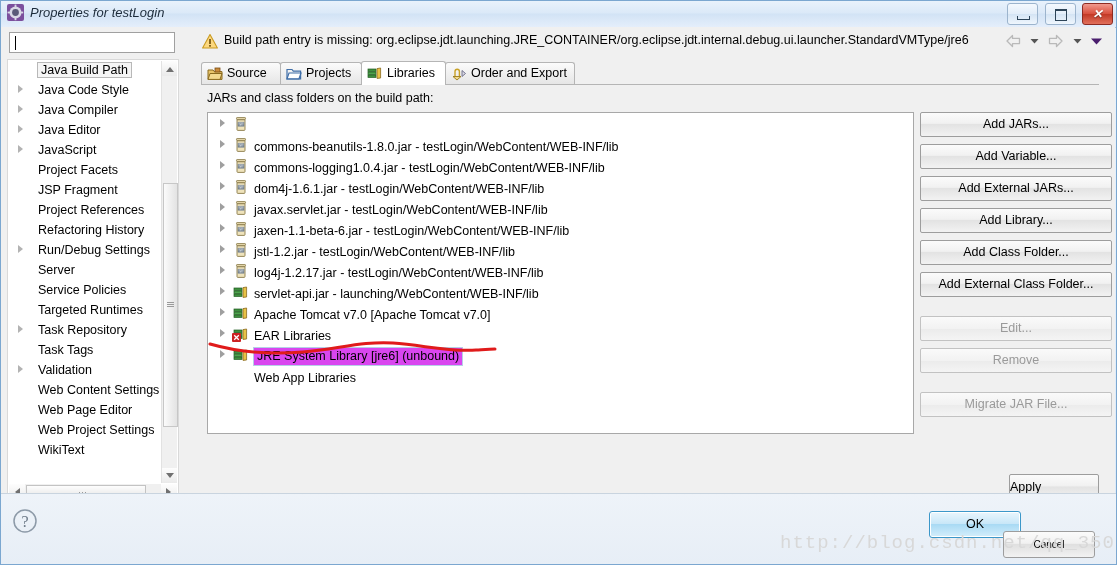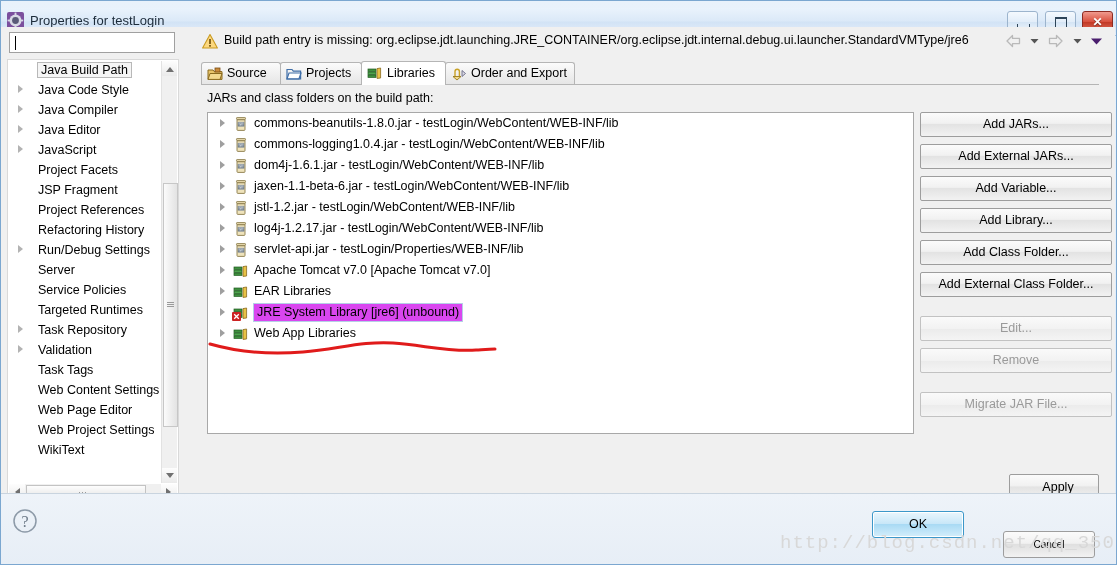--- a/index.html
+++ b/index.html
@@ -9,23 +9,24 @@
     font-size:12px;color:#000;
     background:#ffffff;
   }
   .win{
     position:absolute;left:0;top:0;width:1117px;height:565px;
     background:linear-gradient(to bottom,#e9f2fb 0%,#dce9f7 100%);
     box-sizing:border-box;
   }
   
   .titlebar{
-    position:absolute;left:0;top:8px;width:1117px;height:27px;
+    position:absolute;left:0;top:0;width:1117px;height:27px;
     background:linear-gradient(to bottom,#eaf3fc 0%,#dbe9f8 48%,#d2e3f5 52%,#e4eefb 100%);
     border-bottom:1px solid #a8c3df;
+    font-style:italic;
   }
   .title-icon{
     position:absolute;left:7px;top:4px;width:17px;height:17px;
   }
   .title-text{
     position:absolute;left:30px;top:5px;font-size:13px;color:#1c2b3a;
     font-family:"Liberation Sans",sans-serif;white-space:nowrap;
   }
   .winbtns{position:absolute;right:4px;top:3px;height:21px;}
   .wbtn{
@@ -152,21 +153,21 @@
   .listbox{
     position:absolute;left:6px;top:27px;width:707px;height:322px;
     background:#ffffff;border:1px solid #a8a8a8;box-sizing:border-box;overflow:hidden;
   }
   .row{position:relative;height:21px;line-height:21px;white-space:nowrap;font-size:12.5px;}
   .row .arw{
     position:absolute;left:12px;top:6px;width:0;height:0;
     border-left:5px solid #9f9f9f;border-top:4px solid transparent;border-bottom:4px solid transparent;
   }
   .row .rico{position:absolute;left:25px;top:3px;width:16px;height:16px;}
-  .row .rtxt{margin-left:46px;display:inline-block;}
+  .row .rtxt{margin-left:46px;display:inline-block;margin-top:24px;}
   .row.selected .rtxt{
     background:#d946ef;border:1px solid #b6cfe6;padding:0 3px;margin-left:45px;line-height:17px;
   }
 
   .btncol{position:absolute;left:719px;top:27px;width:172px;}
   .btn{
     width:192px;height:25px;box-sizing:border-box;display:block;
     background:linear-gradient(to bottom,#fbfbfb 0%,#f1f1f1 45%,#e3e3e3 50%,#f2f2f2 100%);
     border:1px solid #9d9d9d;border-radius:2px;
     font-family:"Liberation Sans",sans-serif;font-size:12.5px;color:#000;
@@ -174,32 +175,32 @@
   }
   .btn.disabled{color:#9a9a9a;
     background:linear-gradient(to bottom,#fafafa 0%,#f2f2f2 50%,#ebebeb 51%,#f4f4f4 100%);
     border-color:#c2c2c2;}
   .gap{height:12px;}
 
   .apply-wrap{position:absolute;left:17px;top:447px;width:898px;height:30px;}
   .btn-apply{
     position:absolute;right:0;top:0;width:90px;height:26px;box-sizing:border-box;
     background:linear-gradient(to bottom,#fbfbfb 0%,#f1f1f1 45%,#e3e3e3 50%,#f2f2f2 100%);
-    border:1px solid #9d9d9d;border-radius:2px;font-size:12.5px;text-align:center;line-height:24px;padding-left:8px;
+    border:1px solid #9d9d9d;border-radius:2px;font-size:12.5px;text-align:left;line-height:24px;
   }
   .sep{position:absolute;left:0;top:493px;width:1117px;height:1px;background:#c9d4df;}
 
   
   .footer{
     position:absolute;left:0;top:494px;width:1117px;height:71px;
     background:linear-gradient(to bottom,#eef3f9 0%,#e7eef6 100%);
   }
   .help-ico{position:absolute;left:12px;top:14px;width:26px;height:26px;}
   .btn-ok{
-    position:absolute;left:872px;top:17px;width:92px;height:27px;box-sizing:border-box;
+    position:absolute;left:929px;top:17px;width:92px;height:27px;box-sizing:border-box;
     background:linear-gradient(to bottom,#eaf6fd 0%,#c8e7f8 47%,#a9daf4 50%,#d4eefb 100%);
     border:1px solid #3c97c9;border-radius:3px;
     box-shadow:0 0 0 1px #ffffff inset;
     font-size:12.5px;text-align:center;line-height:25px;color:#000;
   }
   .btn-cancel{
     position:absolute;left:1003px;top:17px;width:92px;height:27px;box-sizing:border-box;
     background:linear-gradient(to bottom,#fbfbfb 0%,#f1f1f1 45%,#e0e0e0 50%,#f2f2f2 100%);
     border:1px solid #9d9d9d;border-radius:3px;
     font-size:10px;text-align:center;line-height:25px;color:#000;margin-top:20px;
@@ -257,22 +258,22 @@
           <div class="tnode"><span class="arw"></span><span class="lbl">JavaScript</span></div>
           <div class="tnode"><span class="lbl">Project Facets</span></div>
           <div class="tnode"><span class="lbl">JSP Fragment</span></div>
           <div class="tnode"><span class="lbl">Project References</span></div>
           <div class="tnode"><span class="lbl">Refactoring History</span></div>
           <div class="tnode"><span class="arw"></span><span class="lbl">Run/Debug Settings</span></div>
           <div class="tnode"><span class="lbl">Server</span></div>
           <div class="tnode"><span class="lbl">Service Policies</span></div>
           <div class="tnode"><span class="lbl">Targeted Runtimes</span></div>
           <div class="tnode"><span class="arw"></span><span class="lbl">Task Repository</span></div>
+          <div class="tnode"><span class="lbl">Task Tags</span></div>
           <div class="tnode"><span class="arw"></span><span class="lbl">Validation</span></div>
-          <div class="tnode"><span class="lbl">Task Tags</span></div>
           <div class="tnode"><span class="lbl">Web Content Settings</span></div>
           <div class="tnode"><span class="lbl">Web Page Editor</span></div>
           <div class="tnode"><span class="lbl">Web Project Settings</span></div>
           <div class="tnode"><span class="lbl">WikiText</span></div>
         </div>
 
       <div class="vscroll">
         <div class="vs-up"></div>
         <div class="vs-thumb">
           <div class="vs-grip">
@@ -380,39 +381,45 @@
                   <rect x="3.5" y="1.5" width="9" height="2" rx="0.6" fill="#e2d4a8" stroke="#8a7b4a" stroke-width="0.8"></rect>
                   <path d="M4 3.8 L12 3.8 L12 13.6 A0.8 0.8 0 0 1 11.2 14.4 L4.8 14.4 A0.8 0.8 0 0 1 4 13.6 Z" fill="#efe3bb" stroke="#8a7b4a" stroke-width="0.9"></path>
                   <rect x="5" y="6.2" width="6" height="4" fill="#cfd6de" stroke="#6d7a88" stroke-width="0.6"></rect>
                   <text x="8" y="9.7" font-family="Liberation Sans, sans-serif" font-size="3.6" fill="#2b3a48" text-anchor="middle">010</text>
                 </svg></span><span class="rtxt">dom4j-1.6.1.jar - testLogin/WebContent/WEB-INF/lib</span></div>
             <div class="row"><span class="arw"></span><span class="rico"><svg width="16" height="16" viewBox="0 0 16 16">
                   <rect x="3.5" y="1.5" width="9" height="2" rx="0.6" fill="#e2d4a8" stroke="#8a7b4a" stroke-width="0.8"></rect>
                   <path d="M4 3.8 L12 3.8 L12 13.6 A0.8 0.8 0 0 1 11.2 14.4 L4.8 14.4 A0.8 0.8 0 0 1 4 13.6 Z" fill="#efe3bb" stroke="#8a7b4a" stroke-width="0.9"></path>
                   <rect x="5" y="6.2" width="6" height="4" fill="#cfd6de" stroke="#6d7a88" stroke-width="0.6"></rect>
                   <text x="8" y="9.7" font-family="Liberation Sans, sans-serif" font-size="3.6" fill="#2b3a48" text-anchor="middle">010</text>
+                </svg></span><span class="rtxt">javax.servlet.jar - testLogin/WebContent/WEB-INF/lib</span></div>
+            <div class="row"><span class="arw"></span><span class="rico"><svg width="16" height="16" viewBox="0 0 16 16">
+                  <rect x="3.5" y="1.5" width="9" height="2" rx="0.6" fill="#e2d4a8" stroke="#8a7b4a" stroke-width="0.8"></rect>
+                  <path d="M4 3.8 L12 3.8 L12 13.6 A0.8 0.8 0 0 1 11.2 14.4 L4.8 14.4 A0.8 0.8 0 0 1 4 13.6 Z" fill="#efe3bb" stroke="#8a7b4a" stroke-width="0.9"></path>
+                  <rect x="5" y="6.2" width="6" height="4" fill="#cfd6de" stroke="#6d7a88" stroke-width="0.6"></rect>
+                  <text x="8" y="9.7" font-family="Liberation Sans, sans-serif" font-size="3.6" fill="#2b3a48" text-anchor="middle">010</text>
                 </svg></span><span class="rtxt">jaxen-1.1-beta-6.jar - testLogin/WebContent/WEB-INF/lib</span></div>
             <div class="row"><span class="arw"></span><span class="rico"><svg width="16" height="16" viewBox="0 0 16 16">
                   <rect x="3.5" y="1.5" width="9" height="2" rx="0.6" fill="#e2d4a8" stroke="#8a7b4a" stroke-width="0.8"></rect>
                   <path d="M4 3.8 L12 3.8 L12 13.6 A0.8 0.8 0 0 1 11.2 14.4 L4.8 14.4 A0.8 0.8 0 0 1 4 13.6 Z" fill="#efe3bb" stroke="#8a7b4a" stroke-width="0.9"></path>
                   <rect x="5" y="6.2" width="6" height="4" fill="#cfd6de" stroke="#6d7a88" stroke-width="0.6"></rect>
                   <text x="8" y="9.7" font-family="Liberation Sans, sans-serif" font-size="3.6" fill="#2b3a48" text-anchor="middle">010</text>
                 </svg></span><span class="rtxt">jstl-1.2.jar - testLogin/WebContent/WEB-INF/lib</span></div>
             <div class="row"><span class="arw"></span><span class="rico"><svg width="16" height="16" viewBox="0 0 16 16">
                   <rect x="3.5" y="1.5" width="9" height="2" rx="0.6" fill="#e2d4a8" stroke="#8a7b4a" stroke-width="0.8"></rect>
                   <path d="M4 3.8 L12 3.8 L12 13.6 A0.8 0.8 0 0 1 11.2 14.4 L4.8 14.4 A0.8 0.8 0 0 1 4 13.6 Z" fill="#efe3bb" stroke="#8a7b4a" stroke-width="0.9"></path>
                   <rect x="5" y="6.2" width="6" height="4" fill="#cfd6de" stroke="#6d7a88" stroke-width="0.6"></rect>
                   <text x="8" y="9.7" font-family="Liberation Sans, sans-serif" font-size="3.6" fill="#2b3a48" text-anchor="middle">010</text>
                 </svg></span><span class="rtxt">log4j-1.2.17.jar - testLogin/WebContent/WEB-INF/lib</span></div>
             <div class="row"><span class="arw"></span><span class="rico"><svg width="16" height="16" viewBox="0 0 16 16">
                   <rect x="3.5" y="1.5" width="9" height="2" rx="0.6" fill="#e2d4a8" stroke="#8a7b4a" stroke-width="0.8"></rect>
                   <path d="M4 3.8 L12 3.8 L12 13.6 A0.8 0.8 0 0 1 11.2 14.4 L4.8 14.4 A0.8 0.8 0 0 1 4 13.6 Z" fill="#efe3bb" stroke="#8a7b4a" stroke-width="0.9"></path>
                   <rect x="5" y="6.2" width="6" height="4" fill="#cfd6de" stroke="#6d7a88" stroke-width="0.6"></rect>
                   <text x="8" y="9.7" font-family="Liberation Sans, sans-serif" font-size="3.6" fill="#2b3a48" text-anchor="middle">010</text>
-                </svg></span><span class="rtxt">servlet-api.jar - testLogin/Properties/WEB-INF/lib</span></div>
+                </svg></span><span class="rtxt">servlet-api.jar - launching/WebContent/WEB-INF/lib</span></div>
             <div class="row"><span class="arw"></span><span class="rico"><svg width="16" height="16" viewBox="0 0 16 16">
                   <rect x="1" y="4" width="8" height="2.4" fill="#3f8f3f" stroke="#1f5c1f" stroke-width="0.7"></rect>
                   <rect x="1" y="7" width="8" height="2.4" fill="#4ea34e" stroke="#1f5c1f" stroke-width="0.7"></rect>
                   <rect x="1" y="10" width="8" height="2.4" fill="#3f8f3f" stroke="#1f5c1f" stroke-width="0.7"></rect>
                   <path d="M10 3.6 L13.6 3 L13.6 13 L10 13.4 Z" fill="#e8c246" stroke="#8a6a1f" stroke-width="0.8"></path>
                 </svg></span><span class="rtxt">Apache Tomcat v7.0 [Apache Tomcat v7.0]</span></div>
             <div class="row"><span class="arw"></span><span class="rico"><svg width="16" height="16" viewBox="0 0 16 16">
                   <rect x="1" y="4" width="8" height="2.4" fill="#3f8f3f" stroke="#1f5c1f" stroke-width="0.7"></rect>
                   <rect x="1" y="7" width="8" height="2.4" fill="#4ea34e" stroke="#1f5c1f" stroke-width="0.7"></rect>
                   <rect x="1" y="10" width="8" height="2.4" fill="#3f8f3f" stroke="#1f5c1f" stroke-width="0.7"></rect>
@@ -431,22 +438,22 @@
                   <rect x="1" y="4" width="8" height="2.4" fill="#3f8f3f" stroke="#1f5c1f" stroke-width="0.7"></rect>
                   <rect x="1" y="7" width="8" height="2.4" fill="#4ea34e" stroke="#1f5c1f" stroke-width="0.7"></rect>
                   <rect x="1" y="10" width="8" height="2.4" fill="#3f8f3f" stroke="#1f5c1f" stroke-width="0.7"></rect>
                   <path d="M10 3.6 L13.6 3 L13.6 13 L10 13.4 Z" fill="#e8c246" stroke="#8a6a1f" stroke-width="0.8"></path>
                 </svg></span><span class="rtxt">Web App Libraries</span></div>
           </div>
       </div>
 
       <div class="btncol" id="btncol">
           <div class="btn">Add JARs...</div>
+          <div class="btn">Add Variable...</div>
           <div class="btn">Add External JARs...</div>
-          <div class="btn">Add Variable...</div>
           <div class="btn">Add Library...</div>
           <div class="btn">Add Class Folder...</div>
           <div class="btn">Add External Class Folder...</div>
           <div class="gap"></div>
           <div class="btn disabled">Edit...</div>
           <div class="btn disabled">Remove</div>
           <div class="gap"></div>
           <div class="btn disabled">Migrate JAR File...</div>
         </div>
     </div>

